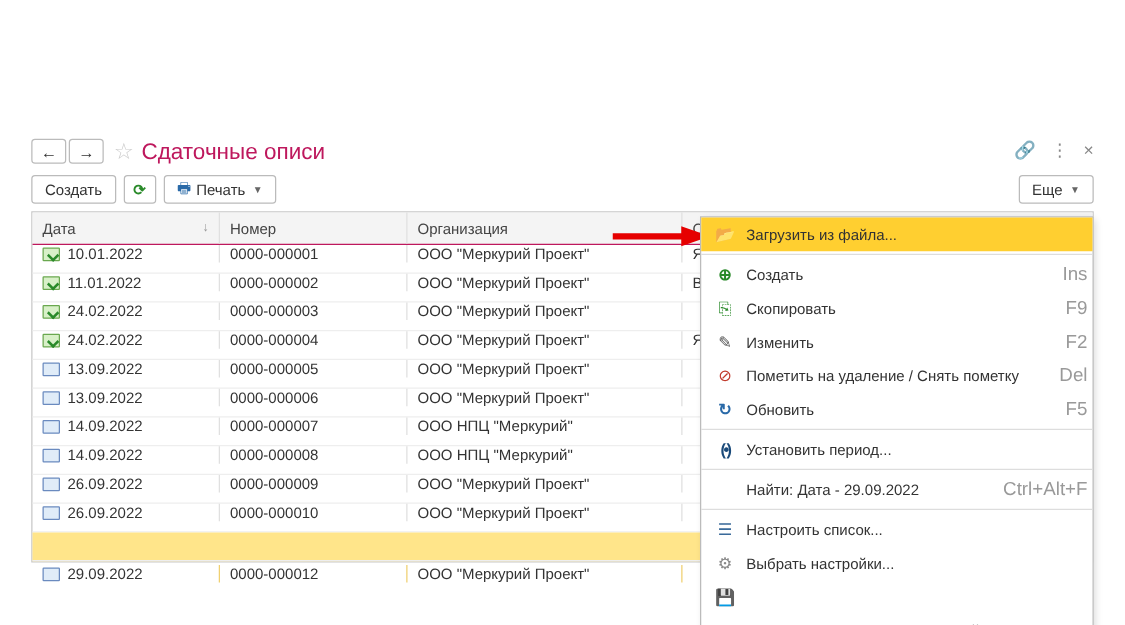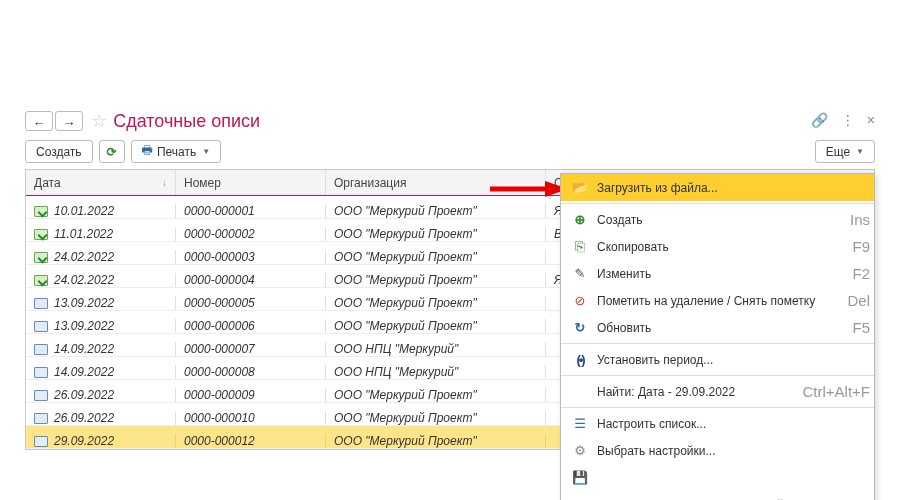--- a/index.html
+++ b/index.html
@@ -105,25 +105,24 @@
   .col-date { width: 150px; }
   .col-num  { width: 150px; }
   .col-org  { width: 220px; }
   .col-resp { flex: 1; }
   .sort-arrow { position: absolute; right: 8px; color: #999; font-size: 10px; }
   .tbody { }
   .tr {
     display: flex;
     height: 23px;
     border-bottom: 1px solid #eee;
-    align-items: flex-end;
-    font-style: italic;
+    align-items: flex-start;
   }
   .tr.selected { background: #ffe58a; }
-  .tr.selected .td { border-right-color: #f0d070; }
+  .tr.selected .td { border-right-color: #f0d070; margin-top: 26px; }
   .doc-icon {
     display: inline-block;
     width: 14px; height: 11px;
     margin-right: 6px;
     position: relative;
     border-radius: 1px;
     flex-shrink: 0;
   }
   .doc-green { background: #d8f0c8; border: 1px solid #6aa84f; }
   .doc-green::after {

